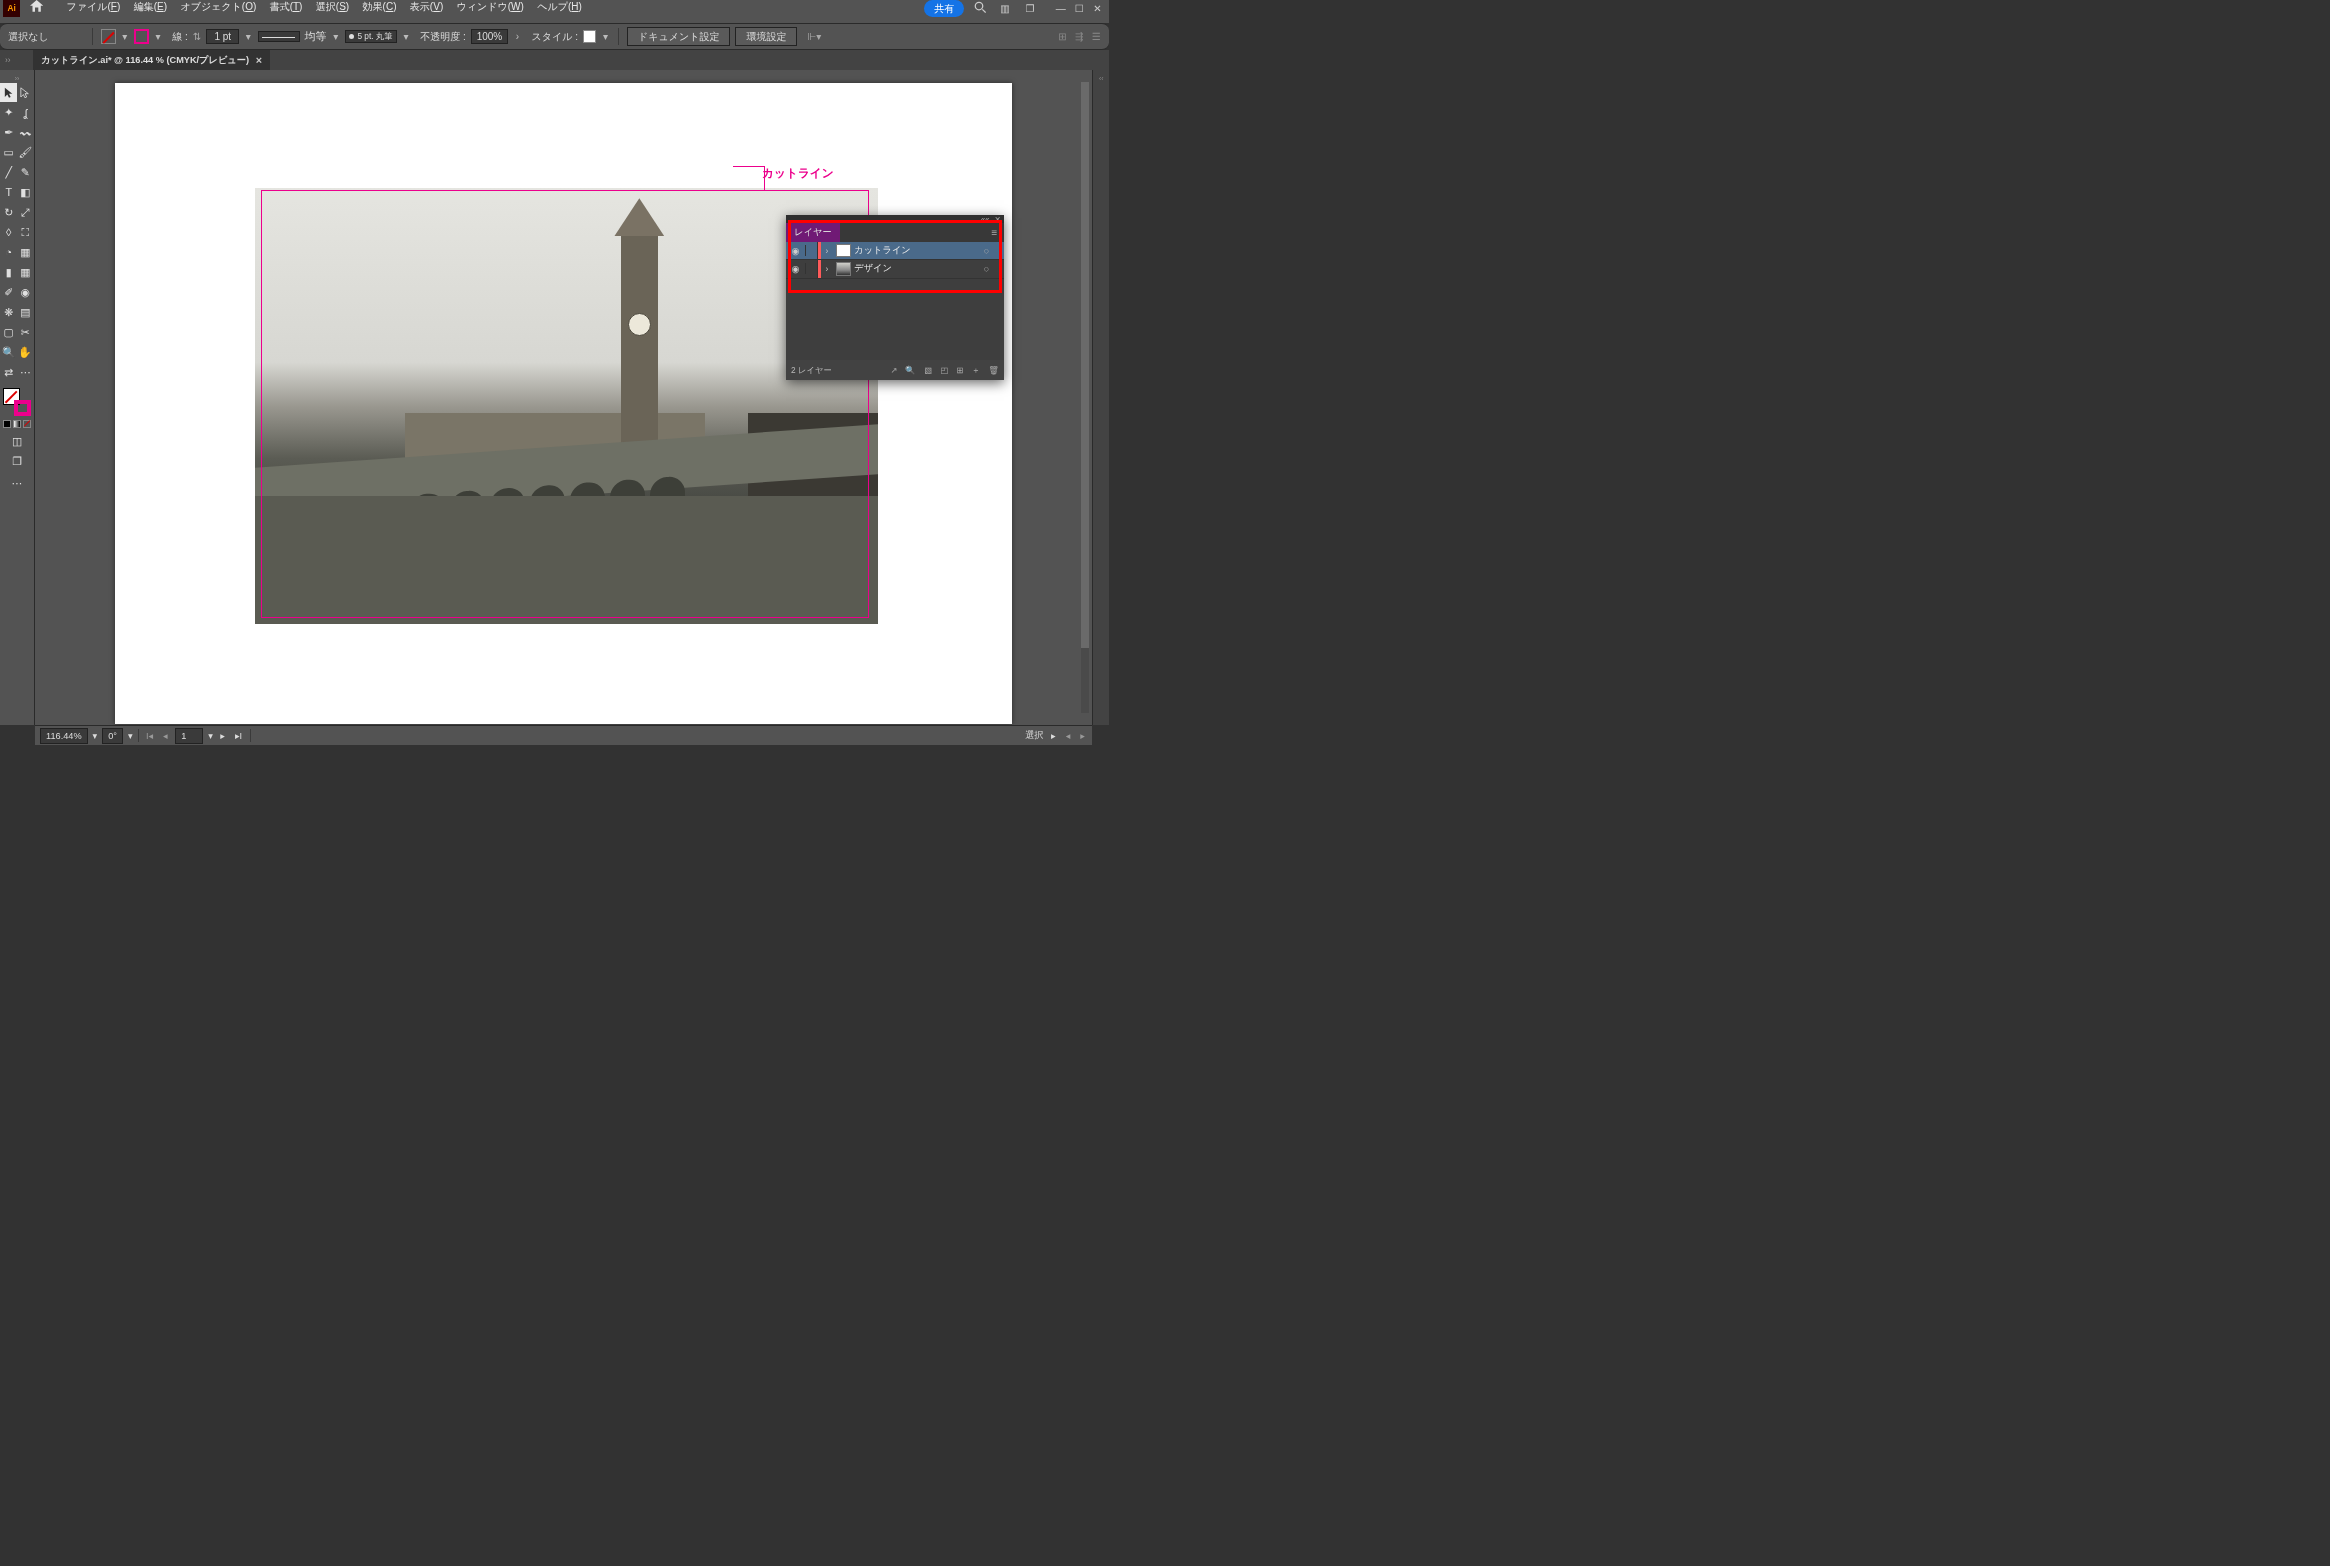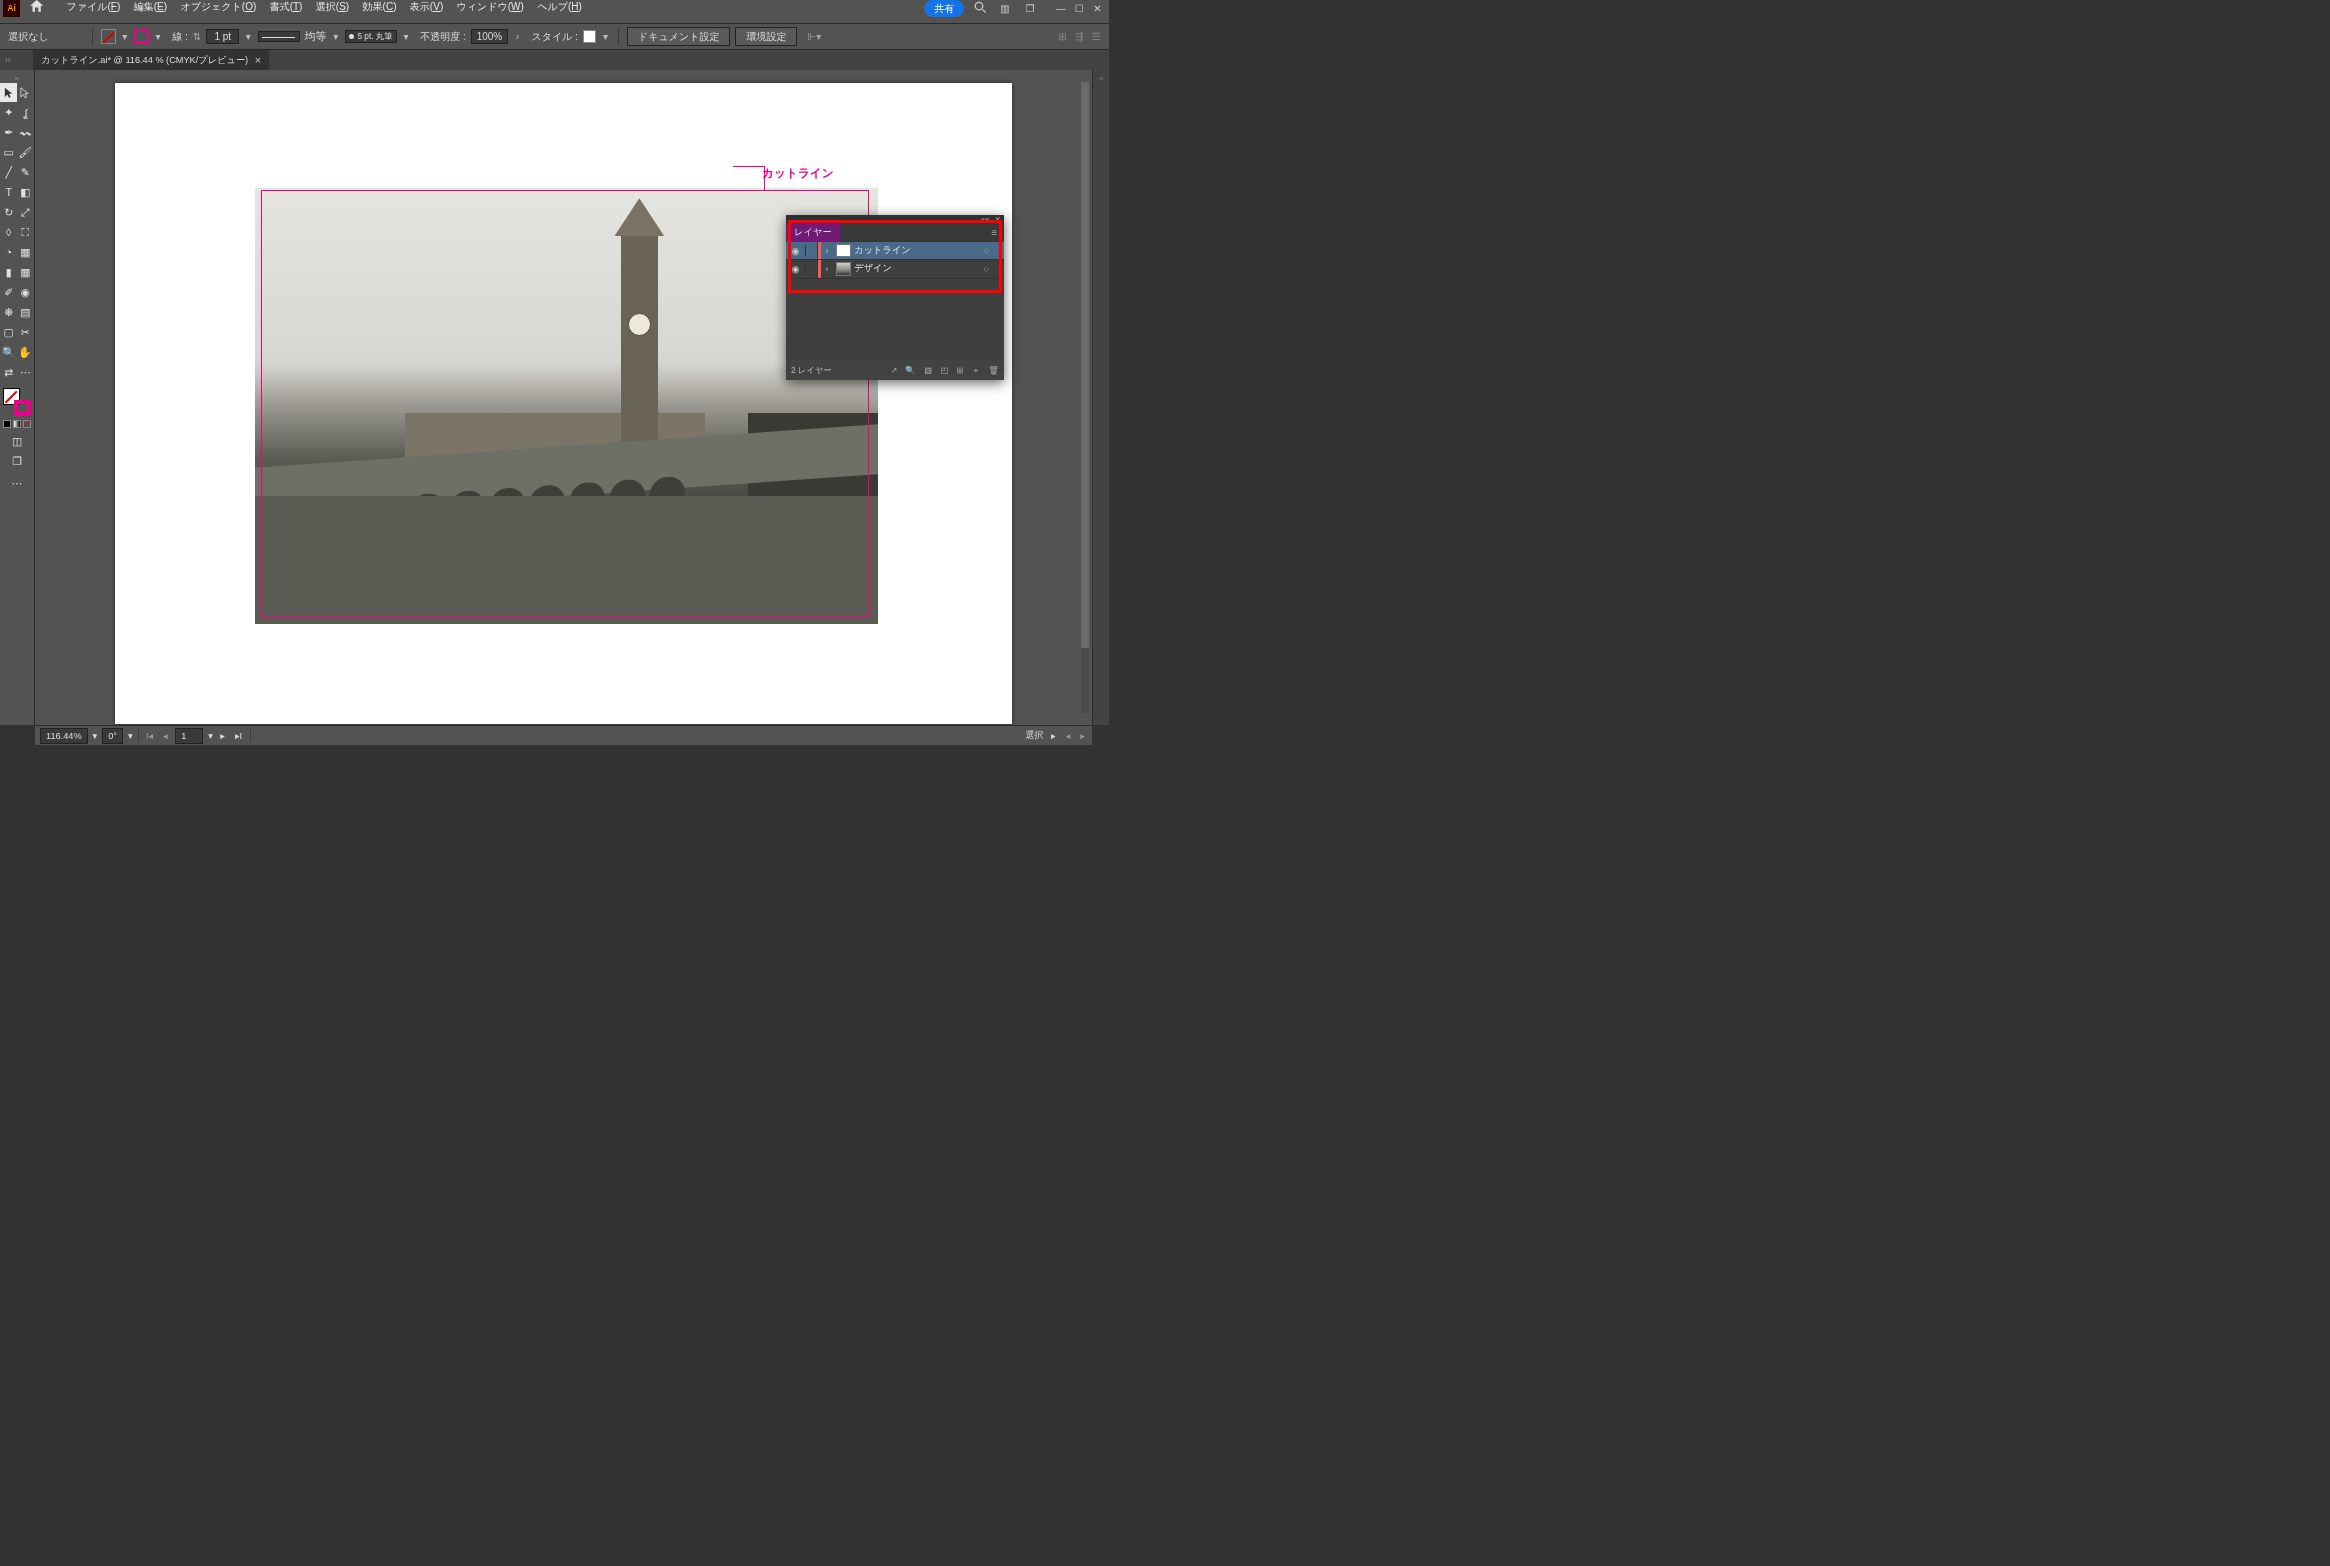--- a/index.html
+++ b/index.html
@@ -11,42 +11,42 @@
 .menubar .home-icon { width: 20px; text-align: center; color: #e8e8e8; margin-right: 13.3px; cursor: pointer; }
 .menubar .menu-item { padding: 0 6.7px; color: #e8e8e8; cursor: pointer; }
 .menubar .menu-item u { text-decoration: underline; }
 .menubar .right { margin-left: auto; display: flex; align-items: center; gap: 6.7px; }
 .menubar .share-btn { background: #1473e6; padding: 1.7px 10px; border-radius: 10px; color: #fff; cursor: pointer; }
 .menubar .ico { width: 18.3px; text-align: center; cursor: pointer; color: #ccc; }
 .menubar .win-controls { display: flex; gap: 1.7px; margin-left: 6.7px; }
 .menubar .win-controls div { width: 16.6px; text-align: center; cursor: pointer; color: #ccc; }
 
 
-.controlbar { height: 27px; background: #535353; border-top: 0.8px solid #2a2a2a; border-bottom: 0.8px solid #2a2a2a; display: flex; align-items: center; padding: 0 8.3px; gap: 5px; color: #ddd; }
+.controlbar { height: 27px; background: #535353; border-top: 0.8px solid #2a2a2a; border-bottom: 0.8px solid #2a2a2a; display: flex; align-items: center; padding: 0 8.3px; gap: 5px; color: #ddd; border-radius: 7px; }
 .controlbar .sel-label { min-width: 75px; }
 .controlbar .swatch { width: 15px; height: 15px; border: 0.8px solid #888; position: relative; cursor: pointer; }
 .controlbar .swatch.none::after { content: ""; position: absolute; left: -0.8px; right: -0.8px; top: 50%; height: 1.7px; background: #d00; transform: rotate(-45deg); }
 .controlbar .swatch.stroke { border: 2.5px solid #ec008c; background: transparent; }
 .controlbar .dd { width: 8.3px; text-align: center; cursor: pointer; color: #bbb; }
 .controlbar .lbl { margin-left: 5px; }
 .controlbar .field { background: #3a3a3a; border: 0.8px solid #222; padding: 0.8px 5px; min-width: 33px; text-align: center; cursor: text; }
 .controlbar .btn { background: #5a5a5a; border: 0.8px solid #222; padding: 1.7px 10px; cursor: pointer; }
 .controlbar .profile-line { width: 42px; height: 11.7px; background: #3a3a3a; border: 0.8px solid #222; position: relative; }
 .controlbar .profile-line::after { content: ""; position: absolute; left: 3.3px; right: 3.3px; top: 50%; height: 0.8px; background: #ddd; }
 .controlbar .brush-preview { width: 52px; height: 13.3px; background: #3a3a3a; border: 0.8px solid #222; display: flex; align-items: center; padding: 0 3.3px; font-size: 8.3px; }
 .controlbar .brush-preview .dot { width: 5px; height: 5px; border-radius: 50%; background: #ddd; margin-right: 3.3px; }
 .controlbar .style-sw { width: 13.3px; height: 13.3px; background: #fff; border: 0.8px solid #888; cursor: pointer; }
 .controlbar .sep { width: 0.8px; height: 16.6px; background: #3a3a3a; margin: 0 3.3px; }
 .controlbar .right-icons { margin-left: auto; display: flex; gap: 8.3px; color: #888; }
 .controlbar .right-icons span { cursor: pointer; }
 
 
 .tabbar { height: 20px; background: #434343; display: flex; align-items: center; padding-left: 33px; }
 .tabbar .doc-expand { position: absolute; left: 5px; color: #999; cursor: pointer; font-size: 8.3px; }
-.tabbar .tab { background: #323232; height: 20px; display: flex; align-items: center; padding: 0 8.3px; gap: 6.7px; font-size: 9.2px; color: #ddd; cursor: pointer; }
+.tabbar .tab { background: #323232; height: 20px; display: flex; align-items: center; padding: 0 8.3px; gap: 6.7px; font-size: 9.2px; color: #ddd; cursor: pointer; font-weight: bold; }
 .tabbar .tab .close { cursor: pointer; font-size: 10.8px; color: #ccc; }
 
 
 .workspace { position: absolute; left: 35px; right: 16.6px; top: 70px; bottom: 20px; background: #535353; overflow: hidden; }
 .canvas-host { position: absolute; left: 0; right: 0; top: 0; bottom: 0; background: #535353; }
 .artboard { position: absolute; left: 80px; top: 13.3px; width: 897px; height: 641px; background: #fff; box-shadow: 0 0 5px rgba(0,0,0,0.5); }
 .photo { position: absolute; left: 140px; top: 105px; width: 623px; height: 436px; background: linear-gradient(180deg,#e5e5e0 0%,#d7d7d2 40%,#9a9890 50%,#5b5c54 62%,#3c3e3a 78%,#232421 100%); overflow: hidden; }
 .photo .tower { position: absolute; left: 366px; top: 42px; width: 37px; height: 250px; background: #6a6457; }
 .photo .tower::before { content: ""; position: absolute; left: -6.7px; top: -32px; width: 50px; height: 38px; background: #7a7264; clip-path: polygon(50% 0,100% 100%,0 100%); }
 .photo .clock { position: absolute; left: 373px; top: 125px; width: 23px; height: 23px; border-radius: 50%; background: #ece8da; border: 1.7px solid #4a463b; }

